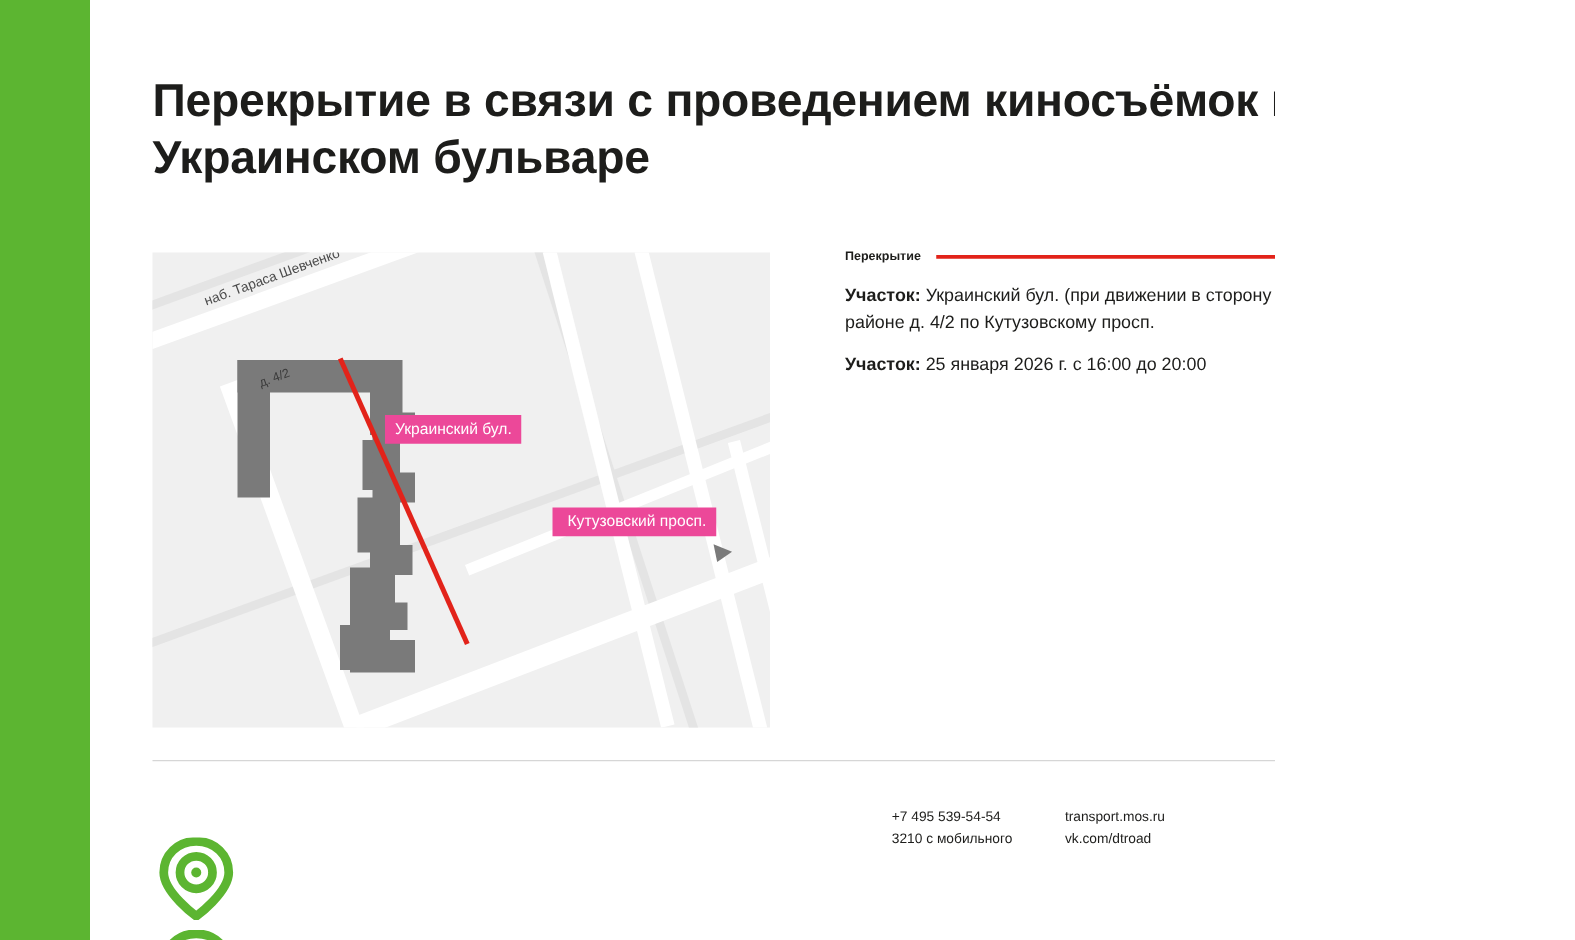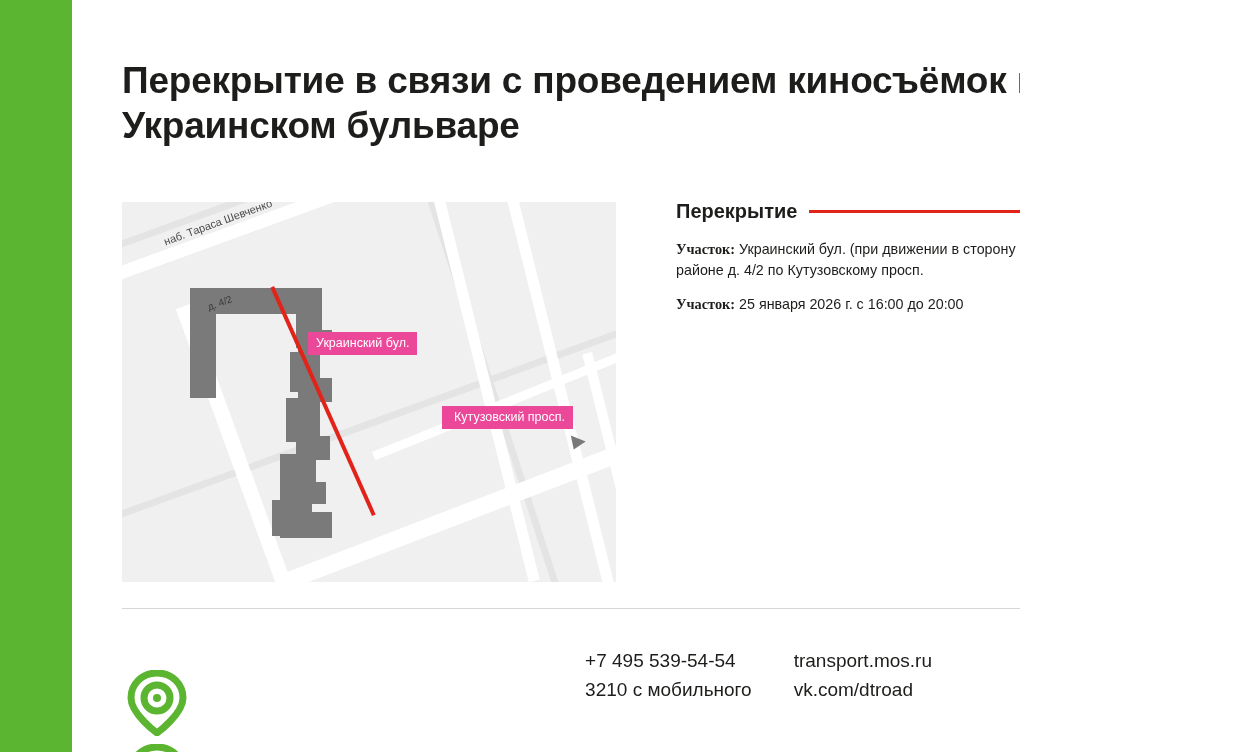--- a/index.html
+++ b/index.html
@@ -103,39 +103,38 @@
     top: 200px;
     width: 496px;
   }
   .info-head {
     display: flex;
     align-items: center;
     gap: 12px;
     margin-bottom: 16px;
   }
   .info-head-label {
-    font-size: 20px;
+    font-size: 10px;
     font-weight: bold;
     color: #1d1d1b;
     white-space: nowrap;
   }
   .info-rule {
     flex: 1 1 auto;
     height: 3px;
     background: #e2231a;
   }
   .info-row {
     font-size: 14.3px;
     line-height: 1.45;
     color: #1d1d1b;
     margin-bottom: 14px;
   }
   .info-row b {
     font-weight: bold;
-    font-family: Liberation Serif, serif;
   }
   
   .divider {
     position: absolute;
     left: 122px;
     top: 608px;
     width: 1050px;
     height: 1px;
     background: #d6d6d6;
   }
@@ -154,21 +153,21 @@
     color: #5cb531;
     letter-spacing: 0.5px;
     margin-left: 6px;
   }
   .contacts {
     position: absolute;
     right: 88px;
     top: 646px;
     display: flex;
     gap: 42px;
-    font-size: 19px;
+    font-size: 11px;
     color: #1d1d1b;
     line-height: 1.55;
   }
   .contacts .col div {
     white-space: nowrap;
   }
 </style>
 </head>
 <body>
 

